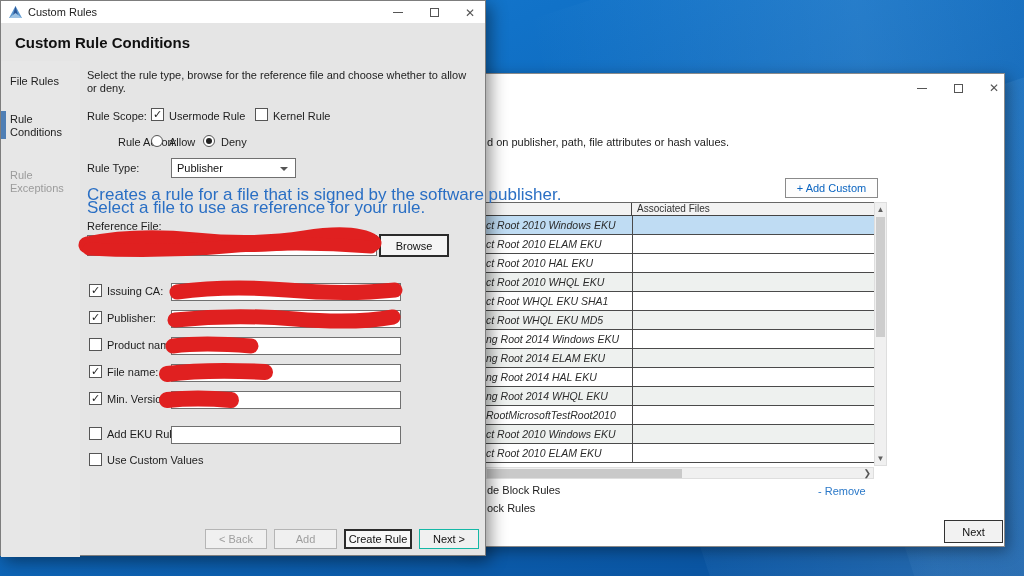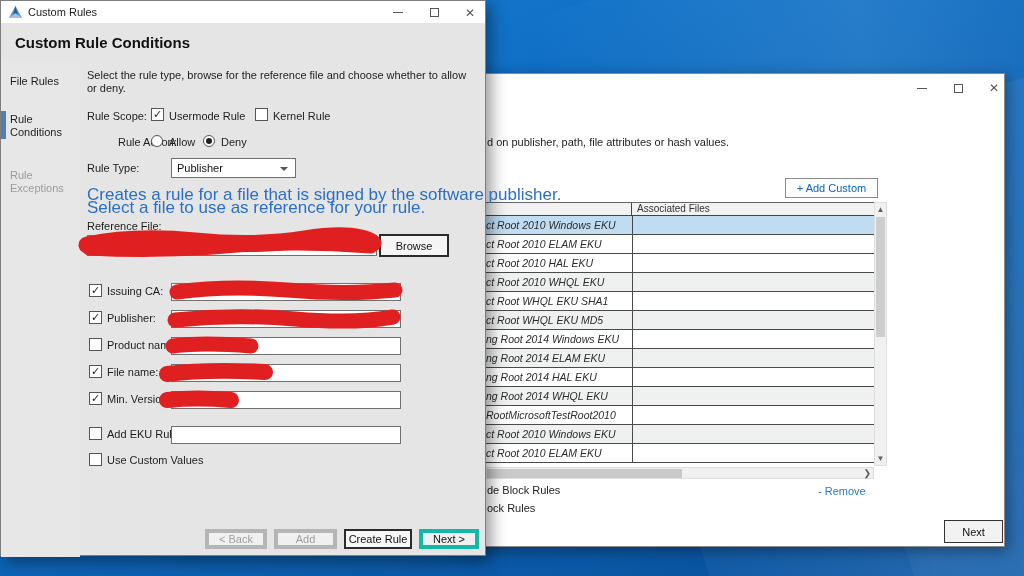--- a/index.html
+++ b/index.html
@@ -59,21 +59,21 @@
          font-size:11px; line-height:11px; text-align:center; color:#222; }
   .radio { position:absolute; width:12px; height:12px; border:1px solid #555; border-radius:50%; background:#fff; }
   .radio.sel::after { content:""; position:absolute; left:2px; top:2px; width:6px; height:6px; border-radius:50%; background:#222; }
   .combo { position:absolute; left:170px; top:157px; width:125px; height:20px; border:1px solid #707070; background:#fff;
            font-size:11px; color:#111; display:flex; align-items:center; padding-left:5px; }
   .combo .caret { position:absolute; right:7px; top:8px; width:0; height:0; border-left:4px solid transparent; border-right:4px solid transparent; border-top:4px solid #555; }
   .hint { position:absolute; left:86px; font-size:17px; color:#2a6fc4; white-space:nowrap; }
   .input { position:absolute; border:1px solid #707070; background:#fff; }
   .browse-btn { position:absolute; left:378px; top:233px; width:70px; height:23px; background:#f5f5f5;
                 border:2px solid #2b2b2b; font-size:11px; color:#111; display:flex; align-items:center; justify-content:center; }
-  .dlg-btn { position:absolute; top:528px; height:20px; background:#f0f0f0; border:4px solid #14b8a6;
+  .dlg-btn { position:absolute; top:528px; height:20px; background:#f0f0f0; border:1px solid #14b8a6;
              font-size:11px; color:#111; display:flex; align-items:center; justify-content:center; }
   .dlg-btn.disabled { color:#9e9e9e; border-color:#b5b5b5; }
   .dlg-btn.primary { border:2px solid #2b2b2b; background:#f7f7f7; }
   .scribble { position:absolute; pointer-events:none; }
 </style>
 </head>
 <body>
 
 <div class="beam b1"></div>
 <div class="beam b2"></div>

